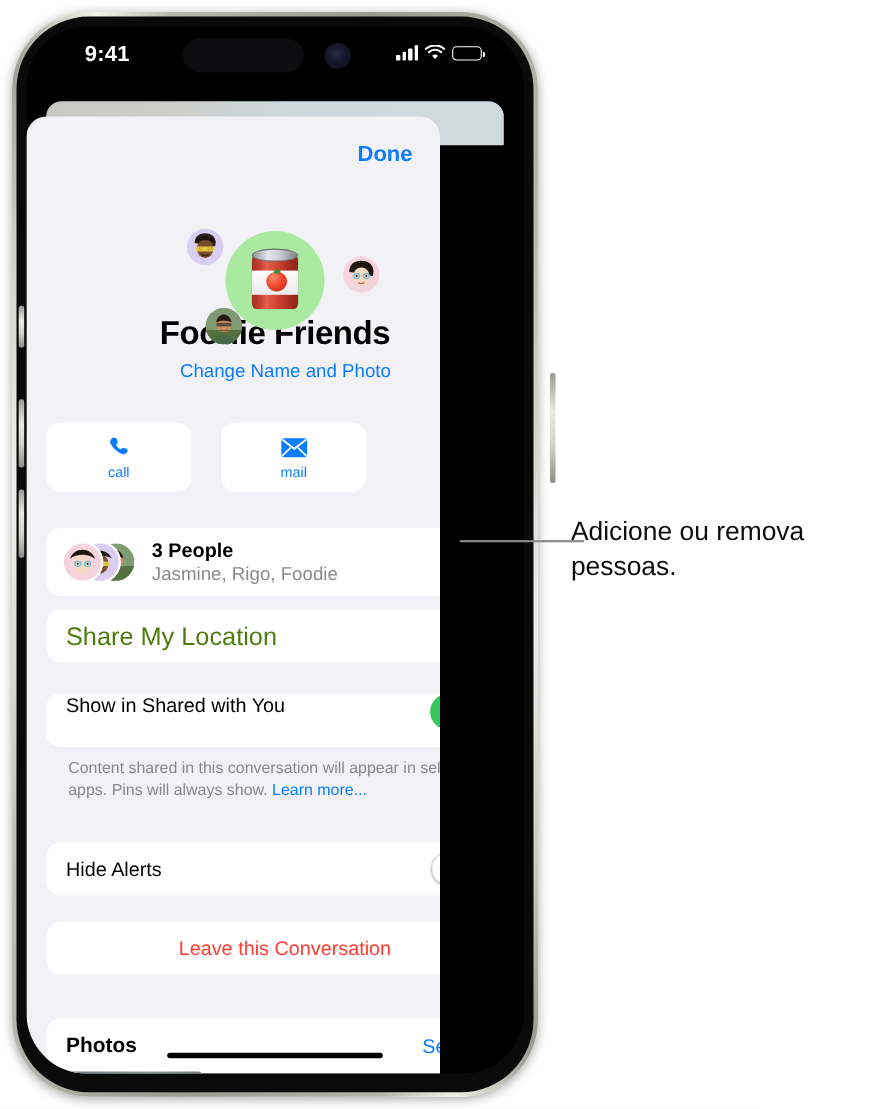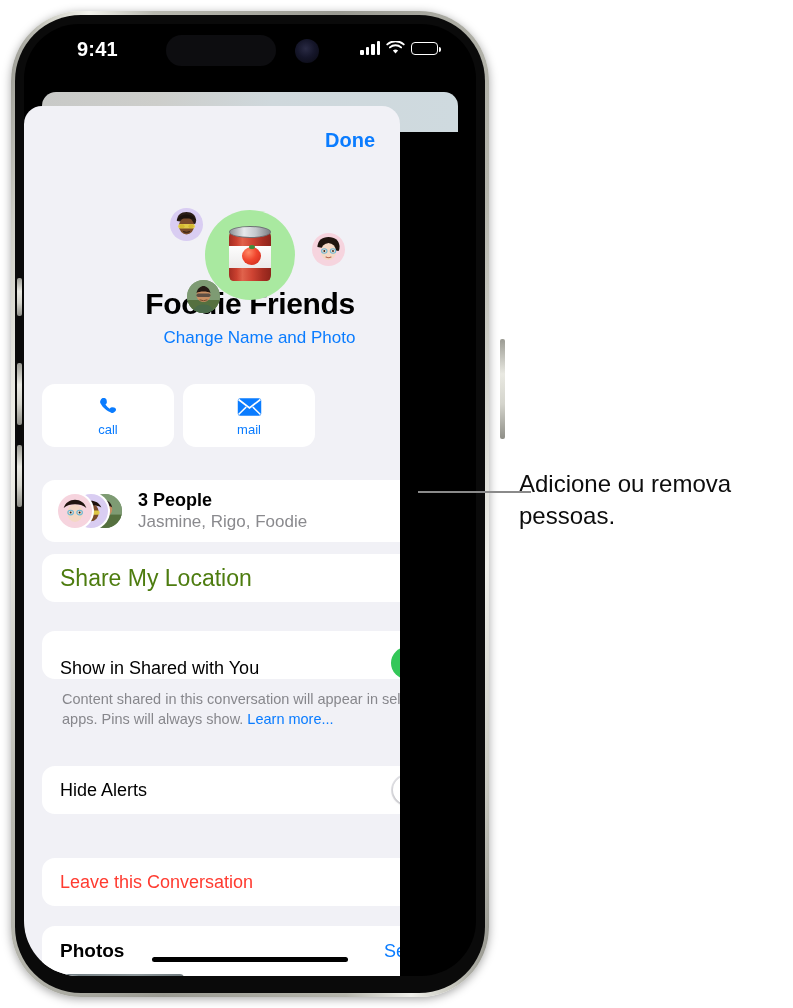--- a/index.html
+++ b/index.html
@@ -135,21 +135,21 @@
   .group-title {
     text-align: center; font-size: 30px; font-weight: bold;
     color: #000; letter-spacing: -.4px; margin-top: 6px;
   }
   .change-link {
     text-align: center; font-size: 17px; color: #0a7cff;
     margin-top: 7px; cursor: pointer; padding-left: 19px;
   }
 
   
-  .actions { position: absolute; left: 18px; top: 278px; display: flex; gap: 9px; }
+  .actions { position: absolute; left: 18px; top: 278px; display: flex; gap: 27px; }
   .act {
     width: 132px; height: 63px; background: #fff; border-radius: 13px;
     display: flex; flex-direction: column; align-items: center; justify-content: center;
     gap: 3px; cursor: pointer;
   }
   .act-label { font-size: 13px; color: #0a7cff; }
   .act-icon { height: 24px; display: flex; align-items: center; justify-content: center; }
 
   
   .card { position: absolute; left: 18px; width: 416px; background: #fff; border-radius: 13px; }
@@ -168,40 +168,40 @@
   .people-sub { font-size: 17px; color: #8a8a8e; margin-top: 1px; }
   .chev-circle {
     width: 22px; height: 22px; border-radius: 50%; border: 1.3px solid #b8b8bd;
     margin-right: 20px; display: flex; align-items: center; justify-content: center;
     flex: none; cursor: pointer;
   }
 
   .share-row { top: 448px; height: 48px; display: flex; align-items: center; cursor: pointer; }
   .share-label { font-size: 23px; color: #4d7c0f; margin-left: 18px; }
 
-  .shared-row { top: 525px; height: 48px; display: flex; align-items: flex-end; justify-content: space-between; }
+  .shared-row { top: 525px; height: 48px; display: flex; align-items: flex-start; justify-content: space-between; }
   .row-label { font-size: 18px; color: #000; margin-left: 18px; }
   .toggle { width: 52px; height: 32px; border-radius: 16px; position: relative; margin-right: 15px; cursor: pointer; flex: none; }
   .toggle.on { background: #34c759; }
   .toggle.off { background: #e4e4e8; }
   .knob {
     position: absolute; top: 2px; width: 28px; height: 28px; border-radius: 50%;
     background: #fff; box-shadow: 0 1px 3px rgba(0,0,0,.22);
   }
   .toggle.on .knob { right: 2px; }
   .toggle.off .knob { left: 2px; }
 
   .footnote {
     position: absolute; left: 38px; top: 583px; width: 380px;
     font-size: 14.5px; line-height: 1.38; color: #87878c;
   }
   .footnote a { color: #0a7cff; text-decoration: none; cursor: pointer; }
 
   .alerts-row { top: 660px; height: 48px; display: flex; align-items: center; justify-content: space-between; }
-  .leave-row { top: 752px; height: 48px; display: flex; align-items: center; cursor: pointer; }
+  .leave-row { top: 732px; height: 48px; display: flex; align-items: center; cursor: pointer; justify-content: center; }
   .leave-label { font-size: 18px; color: #ff3b30; margin-left: 18px; }
 
   
   .photos-card { top: 820px; height: 120px; border-radius: 13px 13px 0 0; overflow: hidden; }
   .photos-head { display: flex; align-items: center; justify-content: space-between; padding: 14px 18px 0 18px; }
   .photos-title { font-size: 19px; font-weight: bold; color: #000; }
   .see-all { font-size: 18px; color: #0a7cff; cursor: pointer; }
   .thumb-row { margin: 12px 0 0 18px; position: relative; }
   .thumb {
     width: 124px; height: 50px; border-radius: 4px; overflow: hidden; position: relative;

